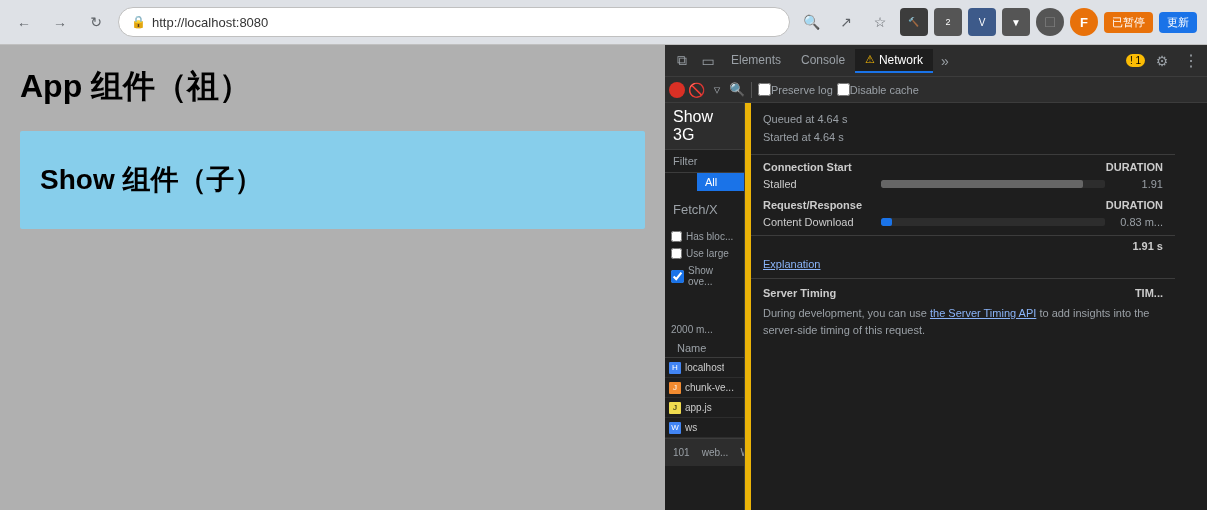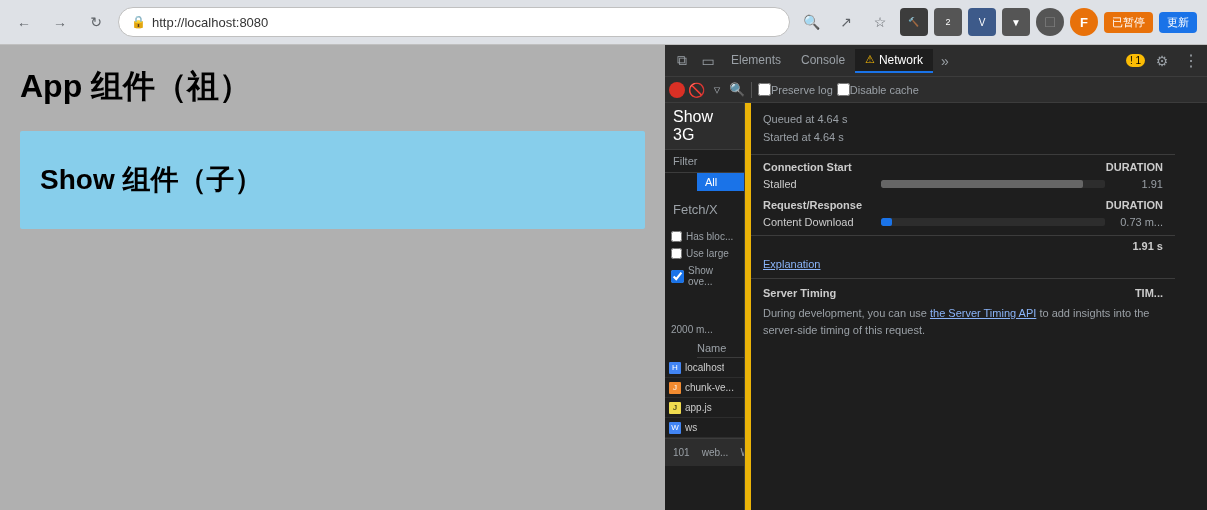--- a/index.html
+++ b/index.html
@@ -388,26 +388,26 @@
       font-size: 11px;
       color: #9aa0a6;
       line-height: 1.5;
     }
     .server-timing-link {
       color: #8ab4f8;
       text-decoration: underline;
       cursor: pointer;
     }
     .name-list-header {
-      padding: 2px 0;
+      padding: 2px 12px;
       font-size: 11px;
       color: #9aa0a6;
       border-bottom: 1px solid #3c3c3c;
       height: 20px;
-      display: flex; align-items: center; margin-left: 32px;
+      display: flex; align-items: center;
     }
     .name-list-item {
       display: flex; align-items: center;
       padding: 2px 4px;
       height: 20px;
       gap: 4px;
       border-bottom: 1px solid #2d2d2d;
       cursor: pointer;
     }
     .file-icon {
@@ -589,21 +589,21 @@
 
         <div class="timing-section-header">
           <span class="timing-section-title">Request/Response</span>
           <span class="timing-section-duration">DURATION</span>
         </div>
         <div class="timing-row">
           <span class="timing-row-label">Content Download</span>
           <div class="timing-row-bar-container">
             <div class="timing-row-bar-inner blue" style="width:5%;"></div>
           </div>
-          <span class="timing-row-value">0.73 m...</span>
+          <span class="timing-row-value">0.83 m...</span>
         </div>
 
         <div class="timing-total-row">
           <span class="timing-total-label"></span>
           <span class="timing-total-value">1.91 s</span>
         </div>
 
         <a class="explanation-link" href="#">Explanation</a>
 
         <div class="server-timing-section">

